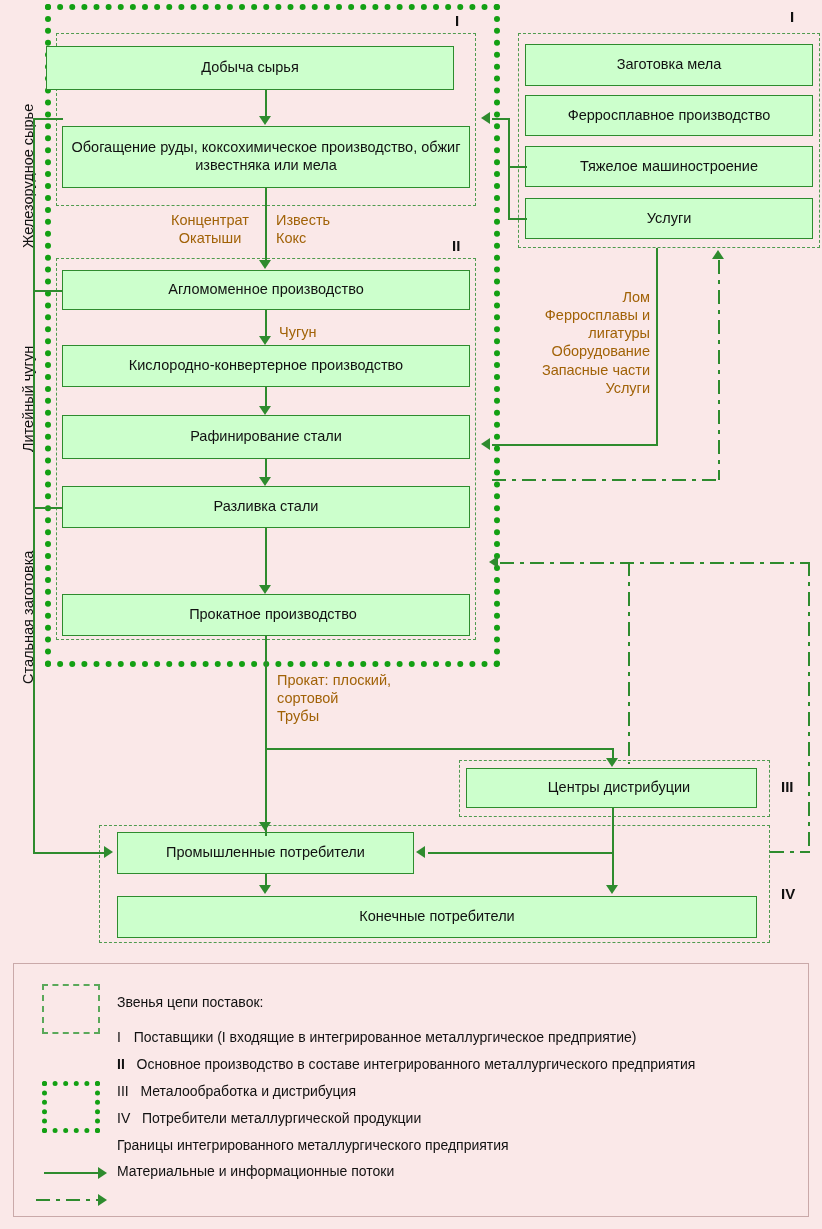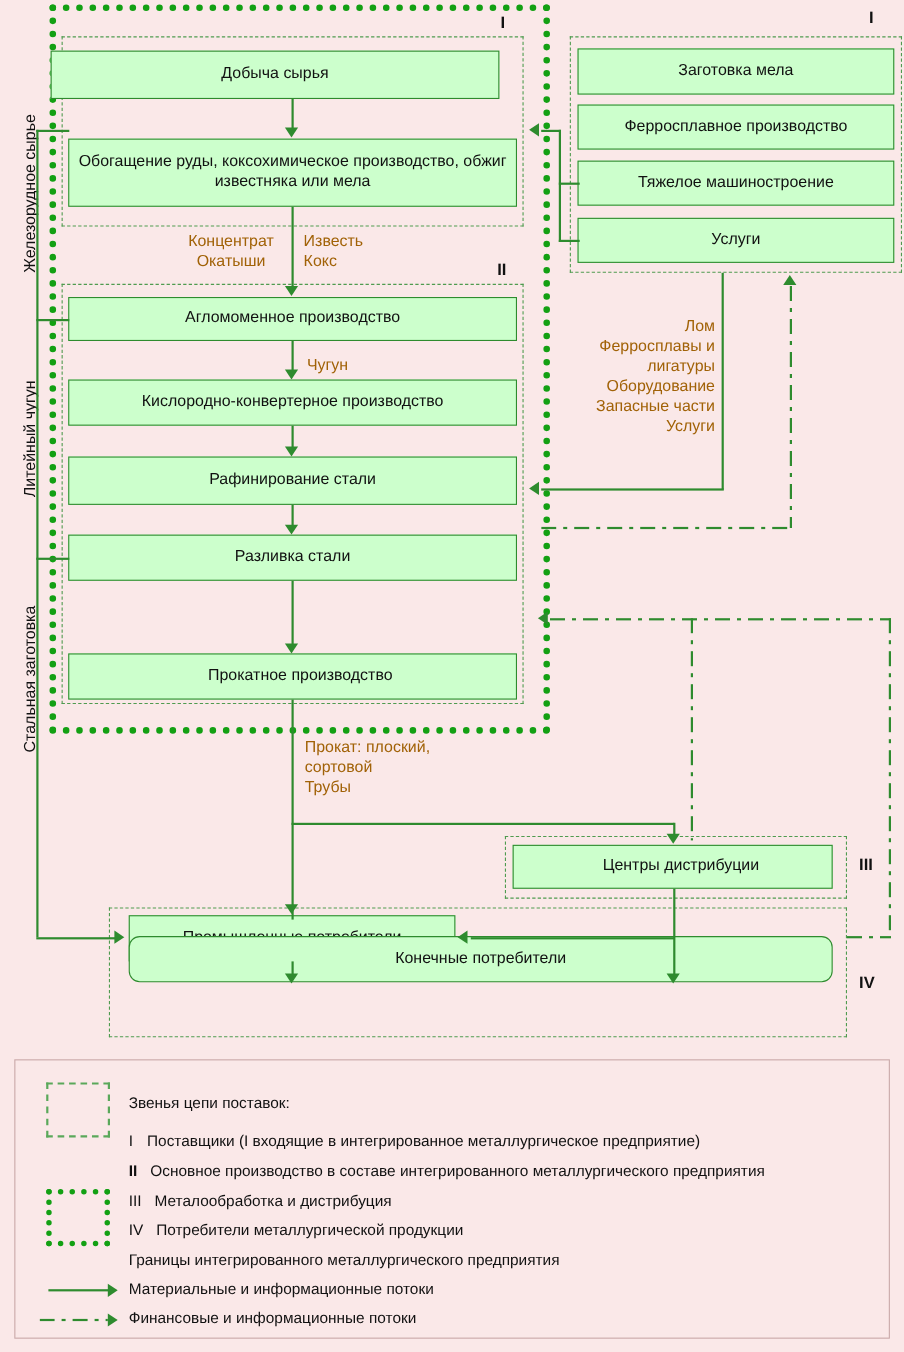--- a/index.html
+++ b/index.html
@@ -129,21 +129,21 @@
   <div class="pbox" style="left:525px;top:95px;width:288px;height:41px;">Ферросплавное производство</div>
 
   <div class="pbox" style="left:525px;top:146px;width:288px;height:41px;">Тяжелое машиностроение</div>
 
   <div class="pbox" style="left:525px;top:198px;width:288px;height:41px;">Услуги</div>
 
   <div class="pbox" style="left:466px;top:768px;width:291px;height:40px;padding-left:21px;">Центры дистрибуции</div>
 
   <div class="pbox" style="left:117px;top:832px;width:297px;height:42px;">Промышленные потребители</div>
 
-  <div class="pbox" style="left:117px;top:851px;width:640px;height:42px;border-radius:10px;">Конечные потребители</div>
+  <div class="pbox" style="left:117px;top:896px;width:640px;height:42px;">Конечные потребители</div>
 
   <div class="lbl center" style="left:150px;top:211px;width:120px;">Концентрат
 Окатыши</div>
 
   <div class="lbl" style="left:276px;top:211px;width:110px;">Известь
 Кокс</div>
 
   <div class="lbl" style="left:279px;top:323px;width:90px;">Чугун</div>
 
 
@@ -252,17 +252,16 @@
     <div class="lg-dot" style="left:28px;top:117px;width:58px;height:52px;"></div>
 
     <div class="lg-text" style="left:103px;top:173px;">Границы интегрированного металлургического предприятия</div>
 
     <div class="ln lnh" style="left:30px;top:208px;width:56px;background:#2e8b2e;"></div>
     <div class="ar ar-r" style="left:84px;top:203px;"></div>
     <div class="lg-text" style="left:103px;top:199px;">Материальные и информационные потоки</div>
 
     <div class="dd-h" style="left:22px;top:235px;width:62px;"></div>
     <div class="ar ar-r" style="left:84px;top:230px;"></div>
-    <div class="lg-text" style="left:103px;top:226px;">Финансовые и информационные потоки</div>
 
   </div>
 
 </div>
 
 </body></html>

